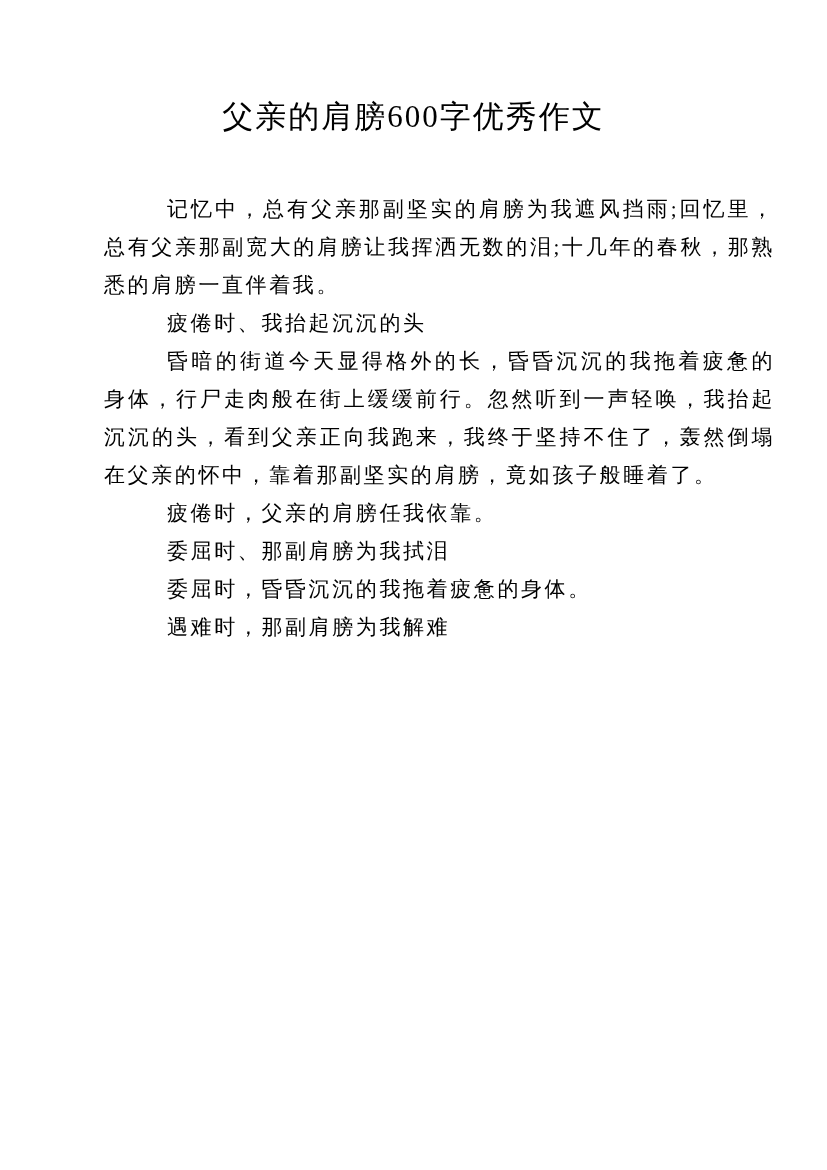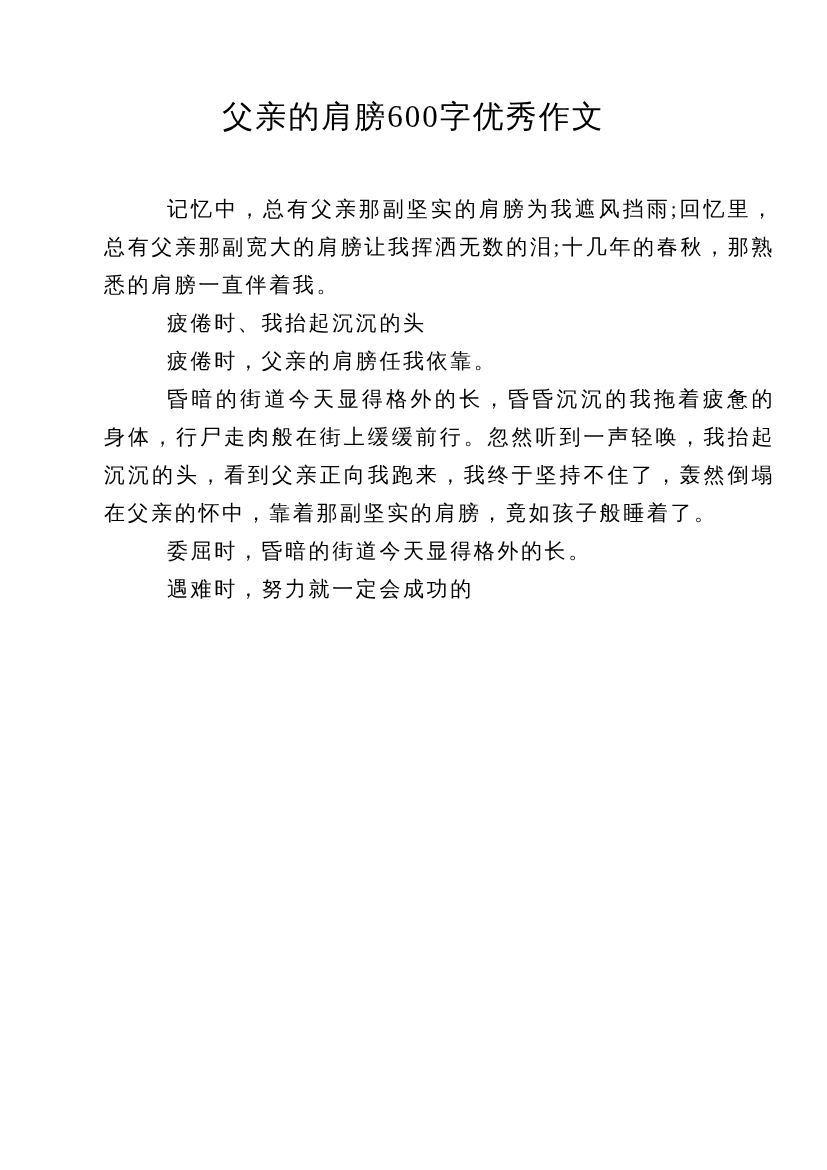--- a/index.html
+++ b/index.html
@@ -41,18 +41,19 @@
   }
 </style>
 </head>
 <body>
 
 <div class="page">
   <h1 class="doc-title">父亲的肩膀600字优秀作文</h1>
   <div class="doc-body">
       <p>记忆中，总有父亲那副坚实的肩膀为我遮风挡雨;回忆里，总有父亲那副宽大的肩膀让我挥洒无数的泪;十几年的春秋，那熟悉的肩膀一直伴着我。</p>
       <p>疲倦时、我抬起沉沉的头</p>
+      <p>昏暗的街道今天显得格外的长，昏昏沉沉的我拖着疲惫的身体，行尸走肉般在街上缓缓前行。忽然听到一声轻唤，我抬起沉沉的头，看到父亲正向我跑来，我终于坚持不住了，轰然倒塌在父亲的怀中，靠着那副坚实的肩膀，竟如孩子般睡着了。</p>
       <p>疲倦时，父亲的肩膀任我依靠。</p>
-      <p>昏暗的街道今天显得格外的长，昏昏沉沉的我拖着疲惫的身体，行尸走肉般在街上缓缓前行。忽然听到一声轻唤，我抬起沉沉的头，看到父亲正向我跑来，我终于坚持不住了，轰然倒塌在父亲的怀中，靠着那副坚实的肩膀，竟如孩子般睡着了。</p>
-      <p>委屈时，昏暗的街道今天显得格外的长。</p>
-      <p>遇难时，努力就一定会成功的</p>
+      <p>委屈时、那副肩膀为我拭泪</p>
+      <p>委屈时，昏昏沉沉的我拖着疲惫的身体。</p>
+      <p>遇难时，那副肩膀为我解难</p>
     </div>
 </div>
 
 </body></html>

